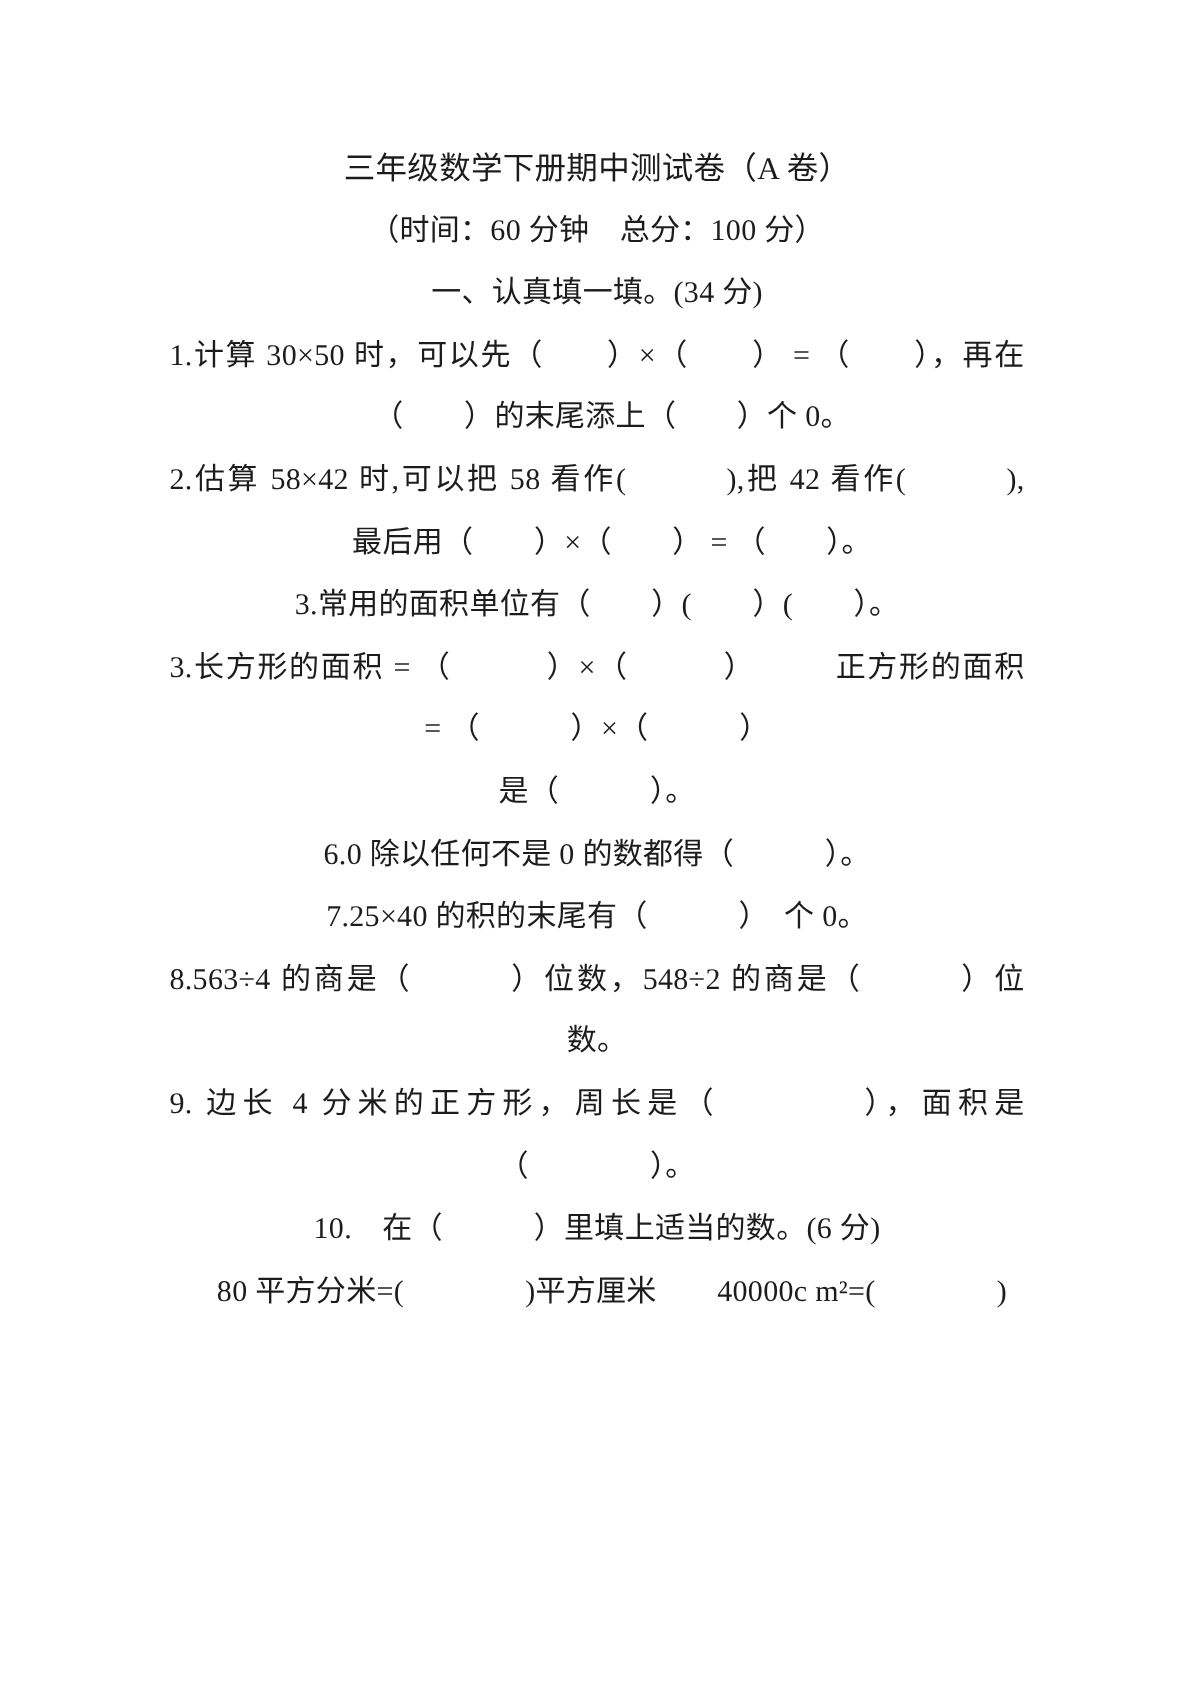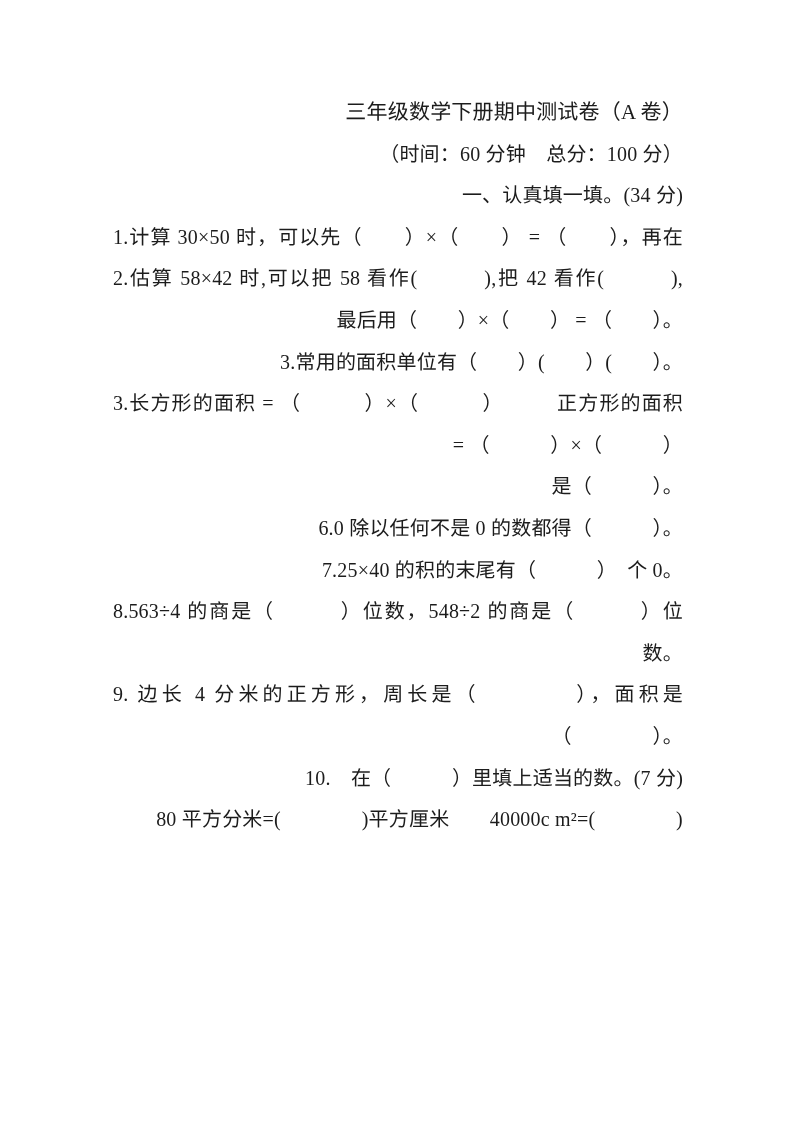--- a/index.html
+++ b/index.html
@@ -19,24 +19,25 @@
   .content {
     position: absolute;
     top: 92px;
     left: 113px;
     width: 570px;
   }
   .line {
     font-size: 20px;
     line-height: 41.6px;
     height: 41.6px;
-    text-align: right;
+    text-align: center;
     letter-spacing: 0.2px;
   }
   .center {
+    text-align: center;
   }
   .justify {
     text-align: justify;
     text-align-last: justify;
   }
   .indent {
     padding-left: 20px;
   }
   .title-line {
     font-size: 21px;
@@ -48,20 +49,21 @@
 <div class="page">
   <div class="content">
 
     <div class="line center title-line">三年级数学下册期中测试卷（A 卷）</div>
 
     <div class="line center">（时间：60 分钟　总分：100 分）</div>
 
     <div class="line">一、认真填一填。(34 分)</div>
 
     <div class="line justify">1.计算 30×50 时，可以先（　　）×（　　） = （　　），再在</div>
+    <div class="line indent">（　　）的末尾添上（　　）个 0。</div>
 
     <div class="line justify">2.估算 58×42 时,可以把 58 看作(　　　),把 42 看作(　　　),</div>
     <div class="line indent">最后用（　　）×（　　） = （　　）。</div>
 
     <div class="line">3.常用的面积单位有（　　）(　　）(　　）。</div>
 
     <div class="line justify">3.长方形的面积 = （　　　）×（　　　）　　　正方形的面积</div>
     <div class="line">= （　　　）×（　　　）</div>
 
     <div class="line">是（　　　）。</div>
@@ -69,18 +71,18 @@
     <div class="line">6.0 除以任何不是 0 的数都得（　　　）。</div>
 
     <div class="line">7.25×40 的积的末尾有（　　　）　个 0。</div>
 
     <div class="line justify">8.563÷4 的商是（　　　）位数，548÷2 的商是（　　　）位</div>
     <div class="line">数。</div>
 
     <div class="line justify">9. 边长 4 分米的正方形，周长是（　　　　），面积是</div>
     <div class="line">（　　　　）。</div>
 
-    <div class="line">10.　在（　　　）里填上适当的数。(7 分)</div>
+    <div class="line">10.　在（　　　）里填上适当的数。(6 分)</div>
 
     <div class="line indent">80 平方分米=(　　　　)平方厘米　　40000c m²=(　　　　)</div>
 
   </div>
 </div>
 
 </body></html>

